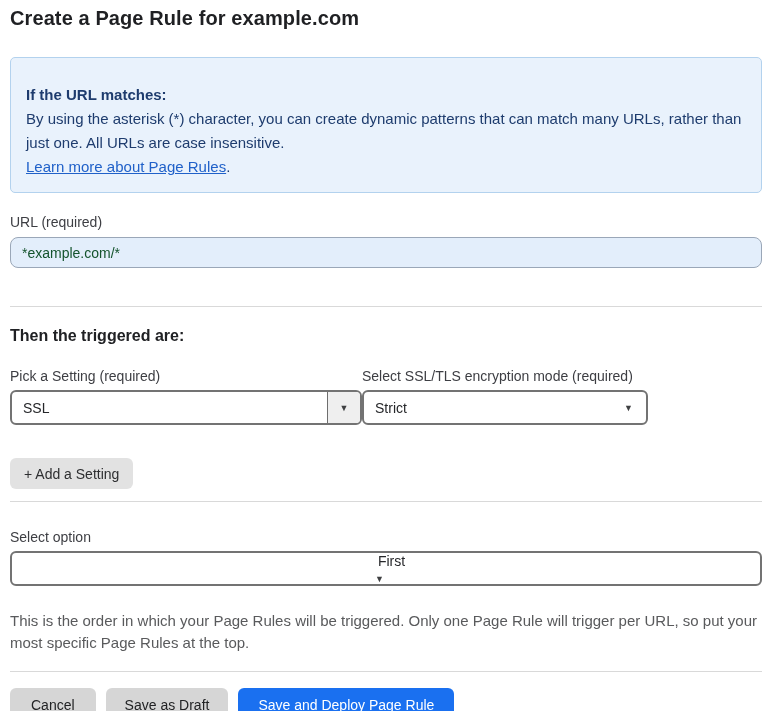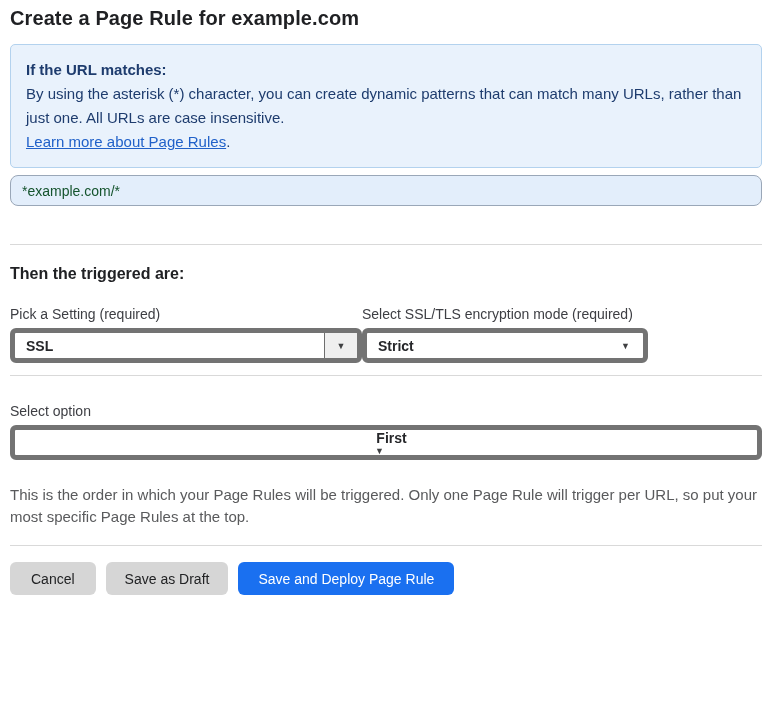--- a/index.html
+++ b/index.html
@@ -14,25 +14,25 @@
 
   .page-title {
     margin-top: 7px;
     font-size: 20px;
     font-weight: 700;
     color: #1f2023;
     letter-spacing: 0.1px;
   }
 
   .info-box {
-    margin-top: 14px;
+    margin-top: 27px;
     background: #e9f2fc;
     border: 1px solid #b3d2ee;
     border-radius: 5px;
-    padding: 13px 15px 13px 15px;
+    padding: 25px 15px 13px 15px;
     font-size: 15px;
     line-height: 24px;
     color: #1e3c6e;
   }
   .info-box .info-heading { font-weight: 700; }
   .info-box a.info-link {
     color: #2061c9;
     text-decoration: underline;
     cursor: pointer;
   }
@@ -78,30 +78,29 @@
   .settings-row {
     margin-top: 23px;
     display: flex;
   }
   .col-setting { width: 352px; }
   .col-sslmode { width: 286px; }
 
   .select {
     margin-top: 6px;
     height: 35px;
-    border: 5px solid #737373;
+    border: 2px solid #737373;
     border-radius: 6px;
     background: #ffffff;
     display: flex;
     align-items: center;
     font-size: 14px;
     color: #26272a;
     cursor: pointer;
     overflow: hidden;
-    font-weight: bold;
   }
   .select .select-value {
     flex: 1;
     padding-left: 11px;
     white-space: nowrap;
   }
   .select .arrow-plain {
     padding-right: 13px;
     font-size: 9px;
     color: #3f4042;
@@ -160,20 +159,21 @@
 <div class="container">
 
   <h1 class="page-title">Create a Page Rule for example.com</h1>
 
   <div class="info-box">
     <div class="info-heading">If the URL matches:</div>
     <div class="info-body">By using the asterisk (*) character, you can create dynamic patterns that can match many URLs, rather than just one. All URLs are case insensitive.</div>
     <div><a class="info-link">Learn more about Page Rules</a><span>.</span></div>
   </div>
 
+  <div class="field-label url-label">URL (required)</div>
   <input class="url-input" type="text" value="*example.com/*" style="">
 
   <hr class="divider divider-1">
 
   <h2 class="section-heading settings-heading">Then the triggered are:</h2>
 
   <div class="settings-row">
     <div class="col-setting">
       <div class="field-label">Pick a Setting (required)</div>
       <div class="select">
@@ -183,20 +183,21 @@
     </div>
     <div class="col-sslmode">
       <div class="field-label">Select SSL/TLS encryption mode (required)</div>
       <div class="select">
         <span class="select-value">Strict</span>
         <span class="arrow-plain">▼</span>
       </div>
     </div>
   </div>
 
+  <button class="btn add-setting-btn">+ Add a Setting</button>
 
   <hr class="divider divider-2">
 
 
   <div class="field-label order-select-label">Select option</div>
   <div class="select order-select">
     <span class="select-value">First</span>
     <span class="arrow-plain">▼</span>
   </div>
 

